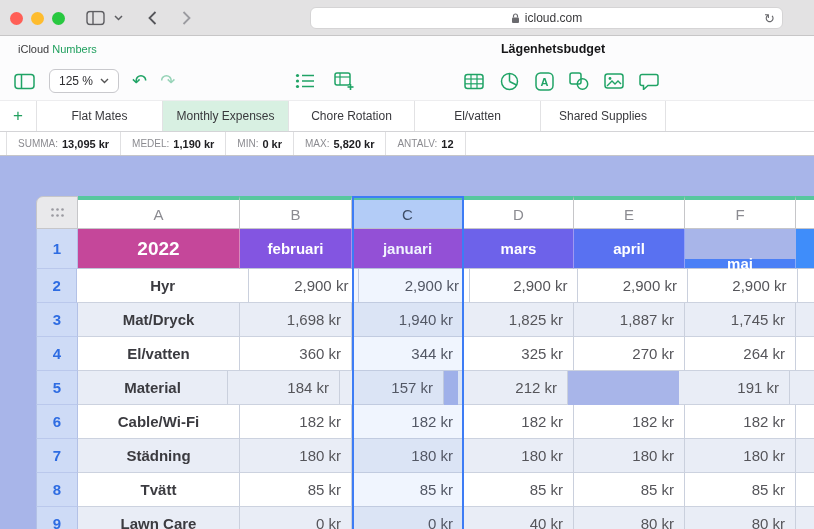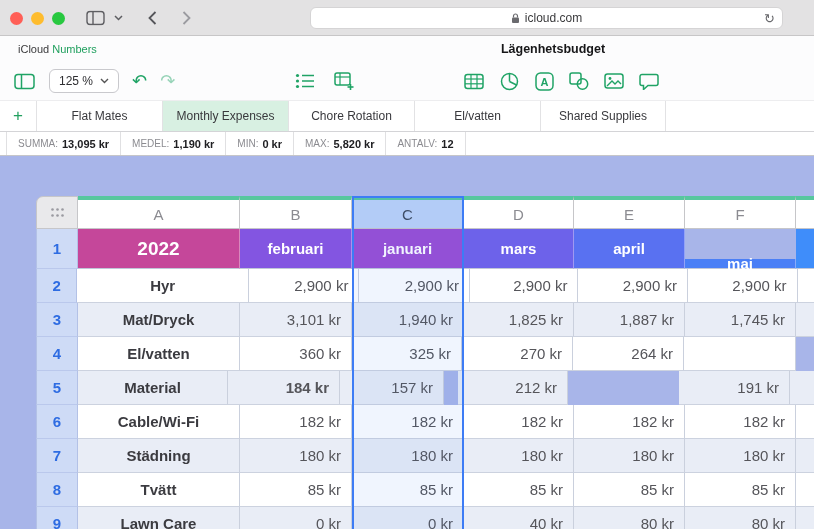--- a/index.html
+++ b/index.html
@@ -286,40 +286,41 @@
         <div class="cell num" style="width: 112px;">2,900 kr</div>
         <div class="cell num" style="width: 112px;">2,900 kr</div>
         <div class="cell num" style="width: 110px;">2,900 kr</div>
         <div class="cell num" style="width: 111px;">2,900 kr</div>
         <div class="cell num" style="width: 111px;">2,900 kr</div>
         <div class="cell num" style="width: 112px;"></div>
       </div>
       <div class="row odd">
         <div class="rownum">3</div>
         <div class="cell label" style="width: 162px;">Mat/Dryck</div>
-        <div class="cell num" style="width: 112px;">3,101 kr</div>
+        <div class="cell num" style="width: 112px;">1,698 kr</div>
         <div class="cell num" style="width: 112px;">1,940 kr</div>
         <div class="cell num" style="width: 110px;">1,825 kr</div>
         <div class="cell num" style="width: 111px;">1,887 kr</div>
         <div class="cell num" style="width: 111px;">1,745 kr</div>
         <div class="cell num" style="width: 112px;"></div>
       </div>
       <div class="row">
         <div class="rownum">4</div>
         <div class="cell label" style="width: 162px;">El/vatten</div>
         <div class="cell num" style="width: 112px;">360 kr</div>
+        <div class="cell num" style="width: 112px;">344 kr</div>
         <div class="cell num" style="width: 110px;">325 kr</div>
         <div class="cell num" style="width: 111px;">270 kr</div>
         <div class="cell num" style="width: 111px;">264 kr</div>
         <div class="cell num" style="width: 112px;"></div>
       </div>
       <div class="row odd">
         <div class="rownum">5</div>
         <div class="cell label" style="width: 150px;">Material</div>
-        <div class="cell num" style="width: 112px; font-weight: bold;">184 kr</div>
+        <div class="cell num" style="width: 112px;">184 kr</div>
         <div class="cell num" style="width: 104px; text-align: center;">157 kr</div>
         <div class="cell num" style="width: 110px; margin-left: 14px;">212 kr</div>
         <div class="cell num" style="width: 111px; margin-top: 41px;">204 kr</div>
         <div class="cell num" style="width: 111px;">191 kr</div>
         <div class="cell num" style="width: 112px;"></div>
       </div>
       <div class="row">
         <div class="rownum">6</div>
         <div class="cell label" style="width: 162px;">Cable/Wi-Fi</div>
         <div class="cell num" style="width: 112px;">182 kr</div>

